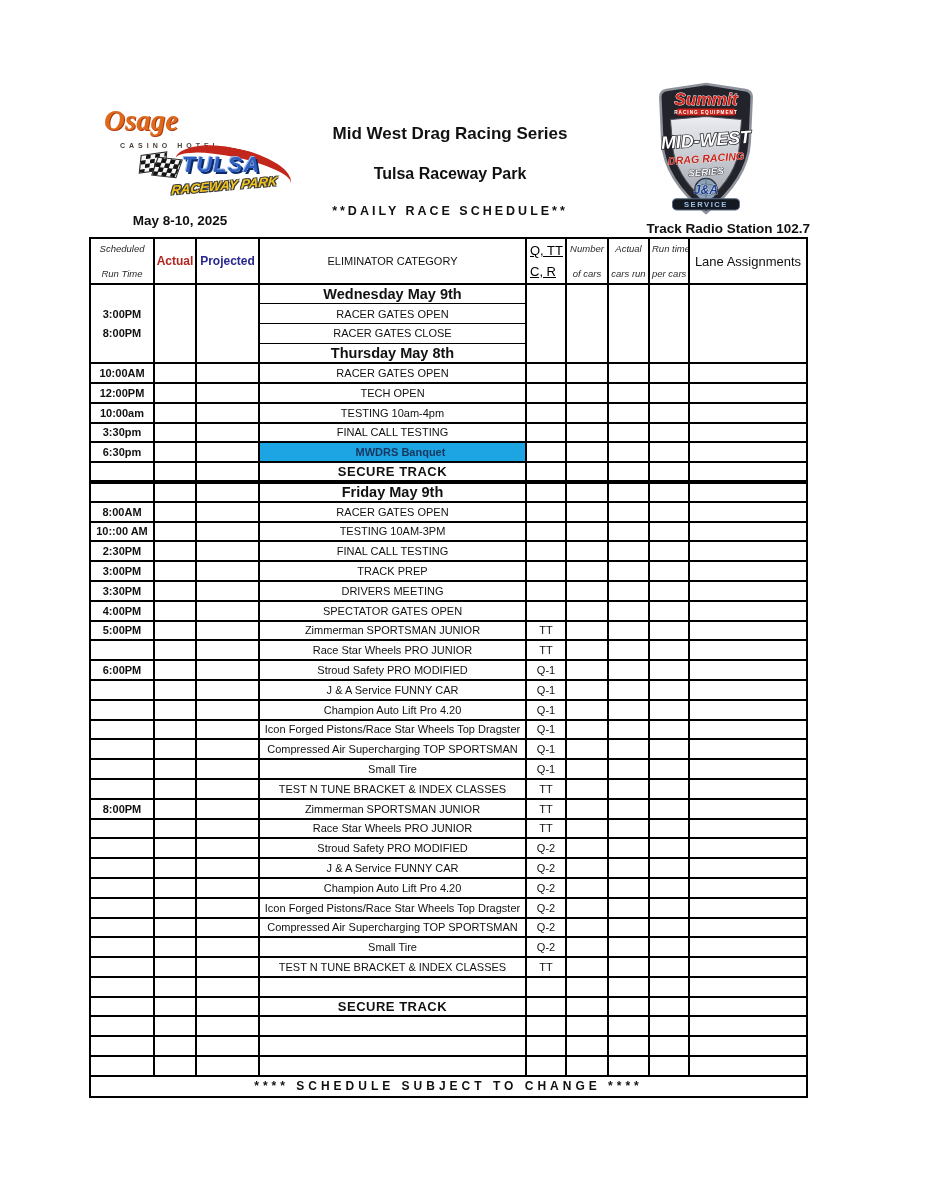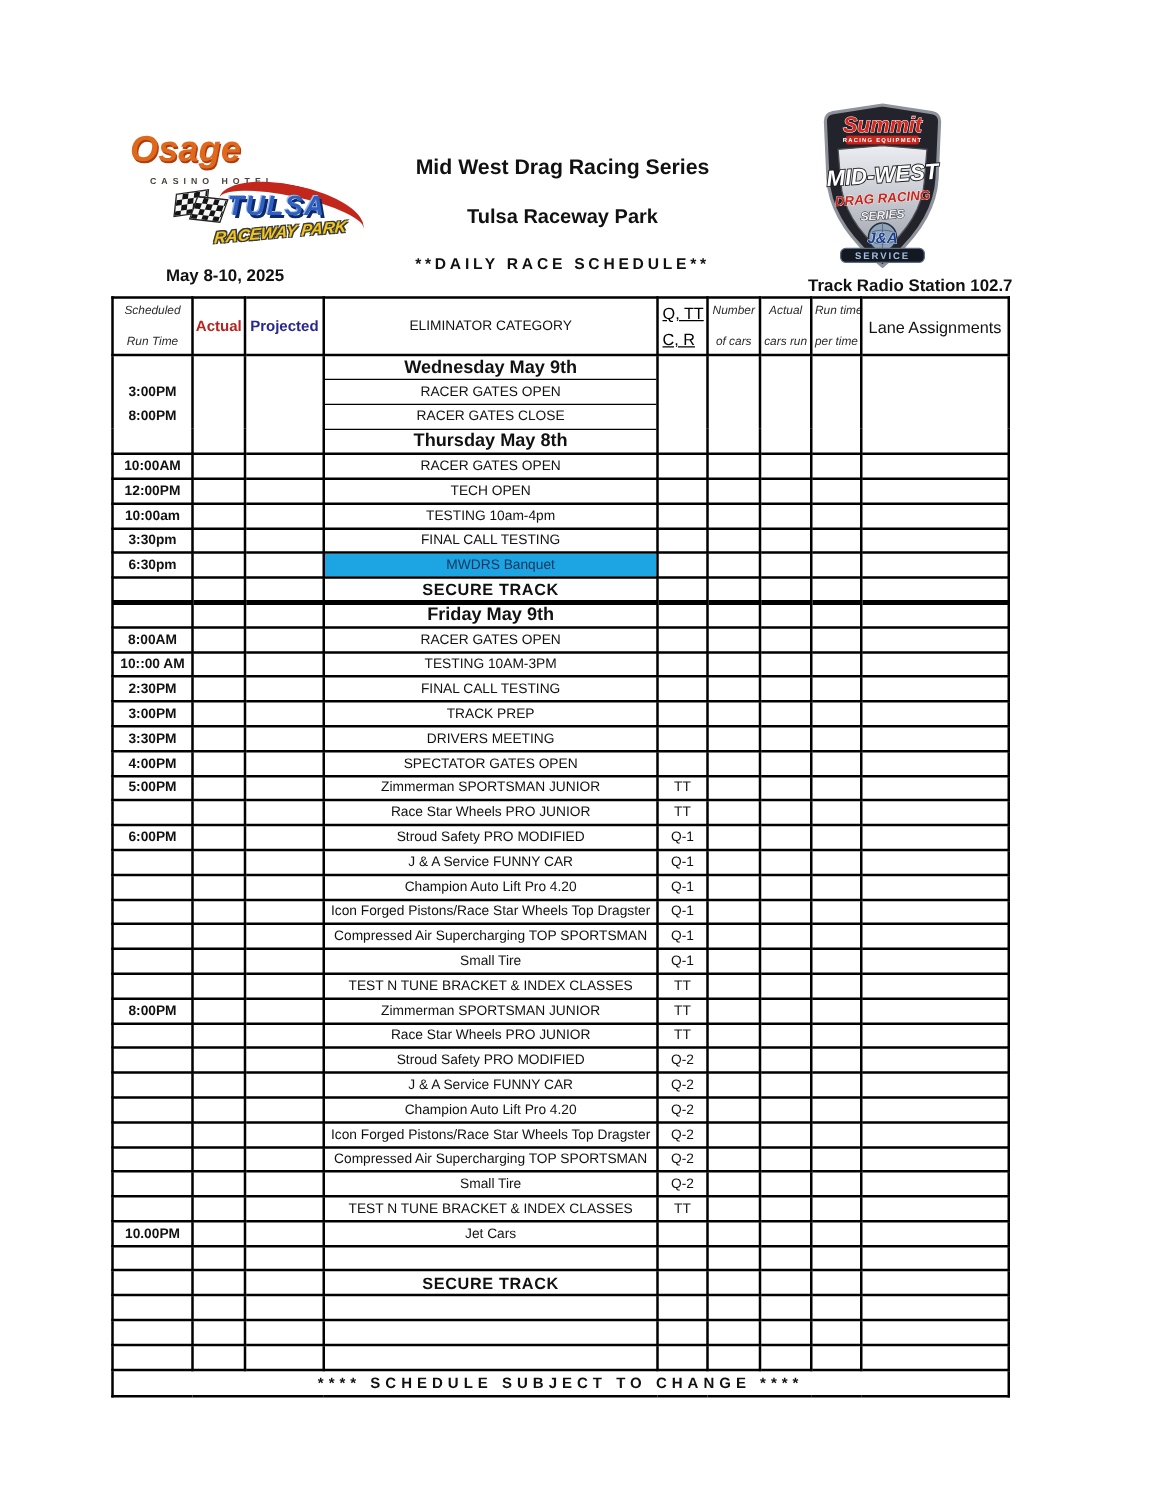--- a/index.html
+++ b/index.html
@@ -18,21 +18,21 @@
   .title-daily  { left:230px; top:204px; width:440px; text-align:center;
     font-size:12.5px; font-weight:bold; letter-spacing:3px; }
   .event-dates  { left:100px; top:213px; width:160px; text-align:center;
     font-size:13.5px; font-weight:bold; }
   .radio        { left:596px; top:221px; width:214px; text-align:right;
     font-size:13.5px; font-weight:bold; }
 
   
   .logo-left { left:98px; top:108px; width:205px; height:96px; }
   .osage-script { position:absolute; left:6px; top:-4px;
-    font-family:Liberation Sans, sans-serif; font-style:italic; font-weight:bold;
+    font-family:Liberation Serif, serif; font-style:italic; font-weight:bold;
     font-size:29px; color:#DD6A1C; text-shadow:1px 1px 0 #b33a0e; }
   .casino-hotel { position:absolute; left:22px; top:34px; font-size:7px;
     letter-spacing:4px; font-weight:bold; color:#4a4238; }
   .flag { position:absolute; width:26px; height:19px;
     background:conic-gradient(#141414 0 90deg, #f5f5f5 0 180deg, #141414 0 270deg, #f5f5f5 0);
     background-size:9px 9px; border:1px solid #222; }
   .flag1 { left:42px; top:45px; transform:skewX(-14deg) rotate(-8deg); }
   .flag2 { left:56px; top:50px; transform:skewX(-14deg) rotate(6deg); }
   .swoosh { position:absolute; left:76px; top:40px; width:118px; height:46px;
     border-radius:50%; border-top:9px solid #C3271B; transform:rotate(12deg); }
@@ -63,21 +63,21 @@
   .h-qtt { font-size:13px; color:#000; text-align:left; padding-left:3px;text-decoration:underline; }
   .h-actual { font-size:12px; font-weight:bold; color:var(--actual_red, #B42521); }
   .h-proj   { font-size:12px; font-weight:bold; color:var(--projected_blue, #27278F); }
   .h-elim   { font-size:11px; }
   .h-lane   { font-size:13px; }
 
   td.time { font-weight:bold; font-size:11px; }
   td.cat  { font-size:11px; }
   td.cat.day    { font-weight:bold; font-size:14.5px; }
   td.cat.secure { font-weight:bold; font-size:13px; letter-spacing:0.5px; }
-  td.cat.highlight { background:var(--highlight, #1CA5E2); font-weight:normal;
+  td.cat.highlight { background:var(--highlight, #1CA5E2); font-weight:bold;
     color:#17355e;padding-left:16px; }
   td.sess { font-size:11px; }
 
   
   tr.wed > td { border-top:0; border-bottom:0; }
   tr.wed > td.cat { border-bottom:1px solid #000; }
   tr.after-wed > td { border-top:0; }
   tr.after-wed > td.cat { border-top:1px solid #000; }
 
   
@@ -166,21 +166,21 @@
       </th>
       <th>
         <div class="h-stack h-small">
           <span>Actual</span>
           <span>cars run</span>
         </div>
       </th>
       <th>
         <div class="h-stack h-small">
           <span>Run time</span>
-          <span>per time</span>
+          <span>per cars</span>
         </div>
       </th>
       <th class="h-lane">Lane Assignments</th>
     </tr>
   </thead>
   <tbody id="rows">
       <tr class="wed">
         <td class="time"></td>
         <td class="blankcell"></td>
         <td class="blankcell"></td>
@@ -559,31 +559,20 @@
         <td class="blankcell"></td>
         <td class="blankcell"></td>
         <td class="cat">TEST N TUNE BRACKET &amp; INDEX CLASSES</td>
         <td class="sess">TT</td>
         <td class="blankcell"></td>
         <td class="blankcell"></td>
         <td class="blankcell"></td>
         <td class="blankcell"></td>
       </tr>
       <tr>
-        <td class="time">10.00PM</td>
-        <td class="blankcell"></td>
-        <td class="blankcell"></td>
-        <td class="cat">Jet Cars</td>
-        <td class="sess"></td>
-        <td class="blankcell"></td>
-        <td class="blankcell"></td>
-        <td class="blankcell"></td>
-        <td class="blankcell"></td>
-      </tr>
-      <tr>
         <td class="time"></td>
         <td class="blankcell"></td>
         <td class="blankcell"></td>
         <td class="cat"></td>
         <td class="sess"></td>
         <td class="blankcell"></td>
         <td class="blankcell"></td>
         <td class="blankcell"></td>
         <td class="blankcell"></td>
       </tr>

